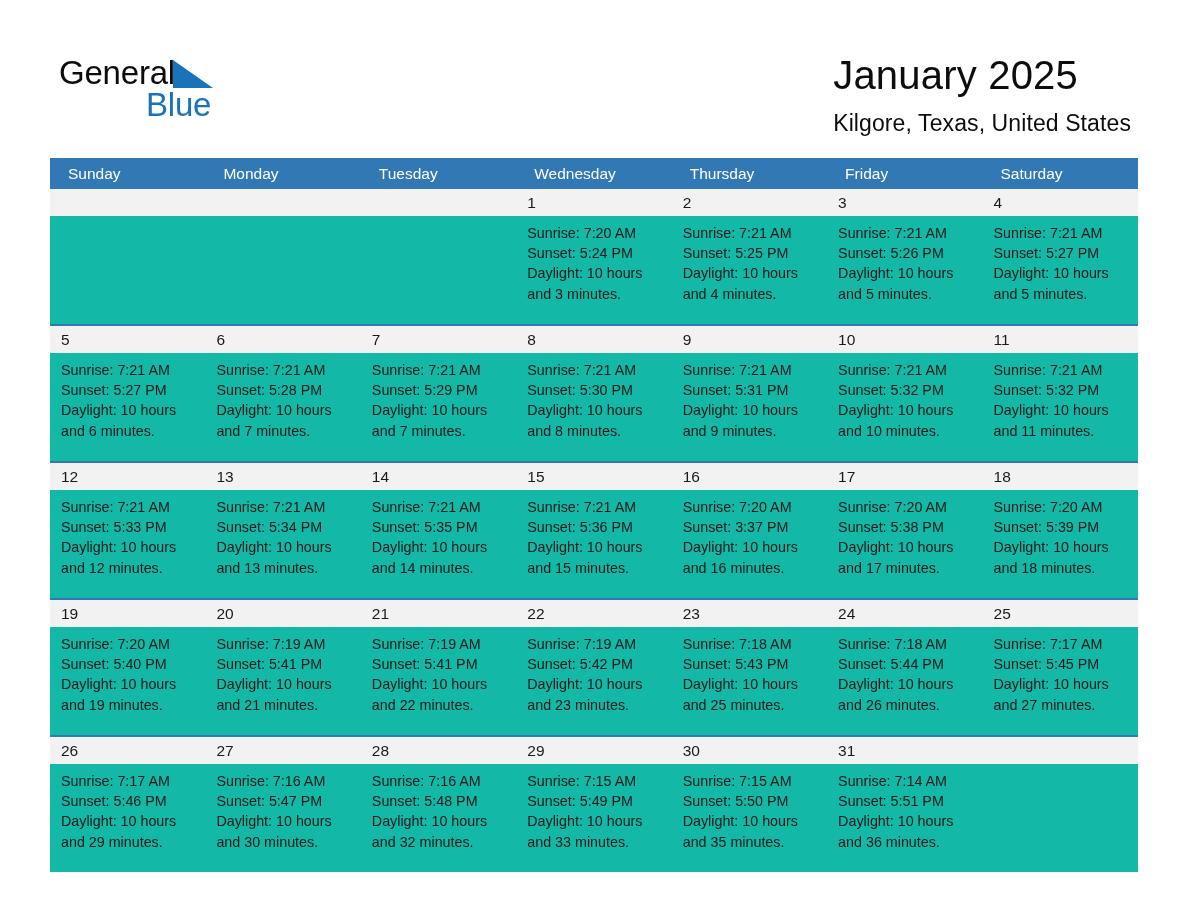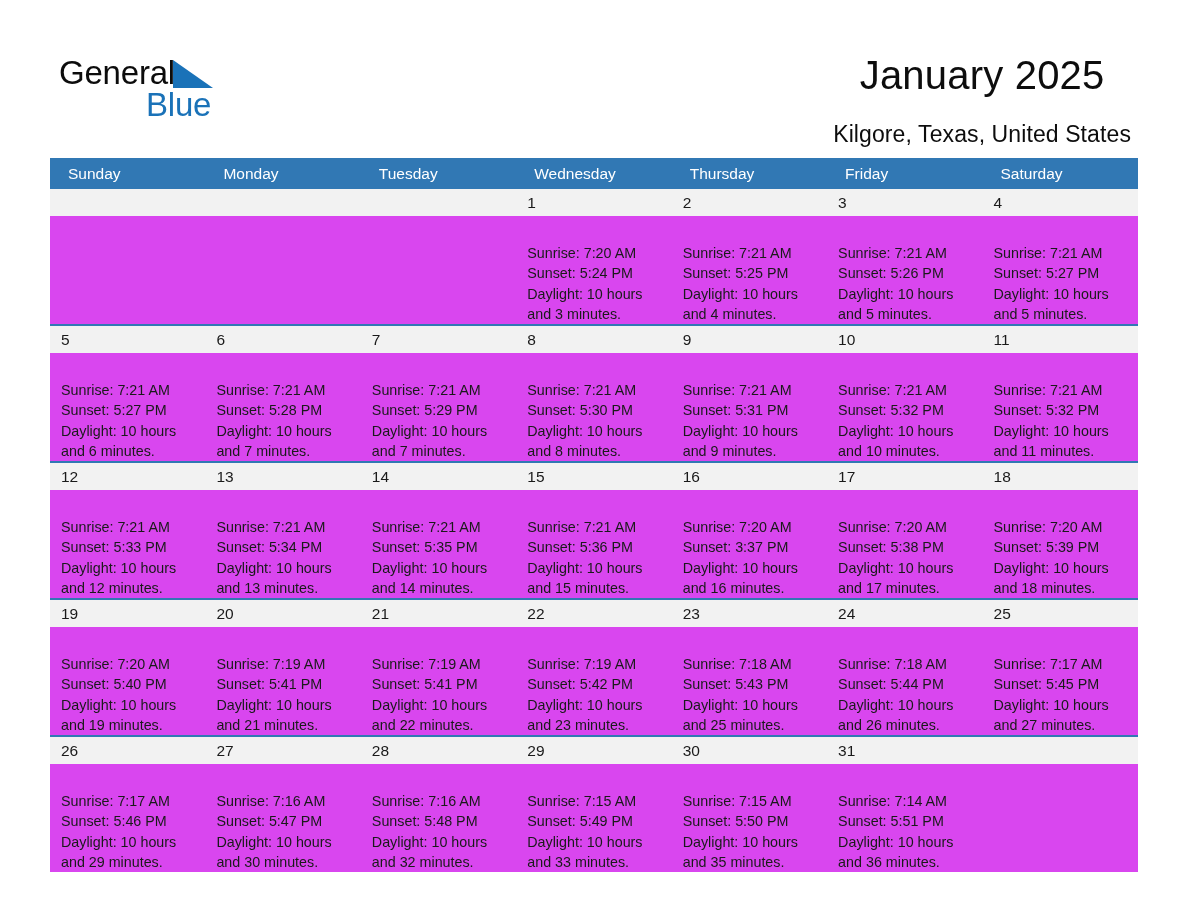--- a/index.html
+++ b/index.html
@@ -62,35 +62,35 @@
     line-height: 38px;
     color: #1a72b8;
     font-weight: 400;
     letter-spacing: -0.2px;
     margin-left: 17px;
   }
   .title-block {
     position: absolute;
     right: 57px;
     top: 50px;
-    text-align: center;
+    text-align: left;
   }
   .month-title {
     font-size: 40px;
     line-height: 50px;
     color: #0d0d0d;
     font-weight: 400;
     letter-spacing: 0.2px;
   }
   .location {
     font-size: 23px;
     line-height: 30px;
     color: #0d0d0d;
     font-weight: 400;
-    margin-top: 19px;
+    margin-top: 8px;
     letter-spacing: 0.1px;
   }
 
   
   .calendar {
     position: absolute;
     left: 50px;
     top: 158px;
     width: 1088px;
   }
@@ -124,23 +124,22 @@
   .daynum {
     flex: 1 1 0;
     font-size: 15.5px;
     line-height: 27px;
     color: #1a1a1a;
     padding-left: 11px;
   }
   .week-body {
     display: flex;
     width: 100%;
-    background: #d946ef;
+    background: #14b8a6;
     height: 108px;
-    align-items: flex-end;
   }
   .cell {
     flex: 1 1 0;
     padding: 7px 9px 0 11px;
   }
   .cell .line {
     font-size: 14.3px;
     line-height: 20.2px;
     color: #1a1a1a;
     white-space: nowrap;

